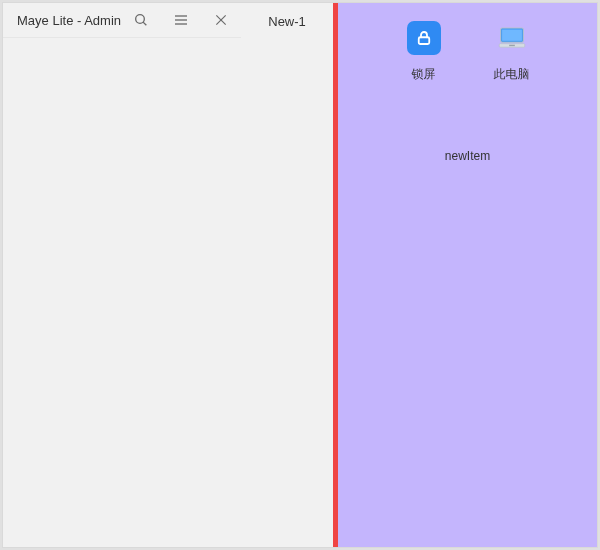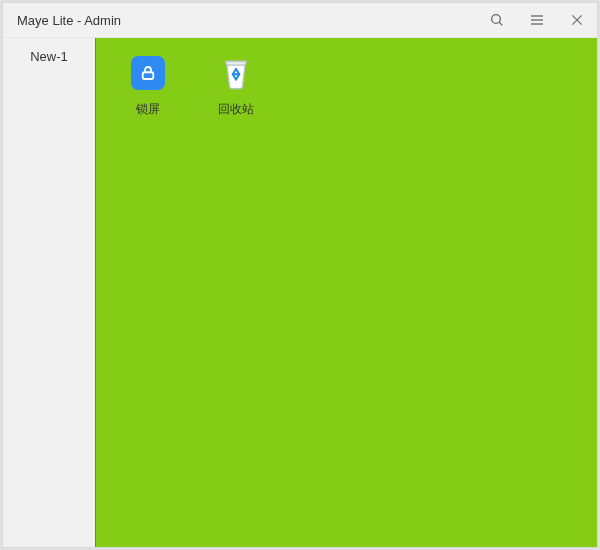--- a/index.html
+++ b/index.html
@@ -12,21 +12,21 @@
     background: #e0e0e0;
   }
   .window {
     box-sizing: border-box;
     width: 596px;
     height: 546px;
     margin: 2px;
     background: #f1f1f1;
     border: 1px solid #d9d9d9;
     display: flex;
-    flex-direction: column;
+    flex-direction: row;
   }
   
   .titlebar {
     height: 34px;
     display: flex;
     align-items: center;
     padding-left: 14px;
     color: #353535;
     font-size: 13px;
     border-bottom: 1px solid #e6e6e6;
@@ -60,26 +60,27 @@
     line-height: 30px;
     text-align: center;
     font-size: 13px;
     color: #333;
   }
   .side-item.active {
     background: #e3e3e3;
   }
   .content {
     flex: 1;
-    background: #84cc16;
-    border-left: 1px solid #ef4444;
+    background: #c4b5fd;
+    border-left: 5px solid #ef4444;
     padding: 14px 8px;
     display: flex;
     flex-wrap: wrap;
     align-content: flex-start;
+    justify-content: center;
   }
   .app {
     width: 88px;
     height: 82px;
     display: flex;
     flex-direction: column;
     align-items: center;
     justify-content: flex-start;
   }
   .app .iconwrap {
@@ -160,33 +161,33 @@
             <svg width="18" height="18" viewBox="0 0 24 24" fill="none" stroke="#ffffff" stroke-width="2.4" stroke-linecap="round" stroke-linejoin="round">
               <rect x="5" y="11" width="14" height="9" rx="2"></rect>
               <path d="M8 11 V8 a4 4 0 0 1 8 0 v3"></path>
             </svg>
           </div>
         </div>
         <div class="label">锁屏</div>
       </div>
 
 
+      <div class="app">
+        <div class="iconwrap">
+          <svg width="34" height="34" viewBox="0 0 48 48">
+            <rect x="8" y="10" width="32" height="20" rx="2" fill="#3a97f2" stroke="#b7c2cb" stroke-width="1.5"></rect>
+            <rect x="10" y="12" width="28" height="16" fill="#6fb8ff"></rect>
+            <rect x="6" y="32" width="36" height="5" rx="1.5" fill="#d6dde3" stroke="#b7c2cb" stroke-width="1"></rect>
+            <rect x="20" y="33.5" width="8" height="2" fill="#9aa4ac"></rect>
+          </svg>
+        </div>
+        <div class="label">此电脑</div>
+      </div>
+
 
       <div class="app">
-        <div class="iconwrap">
-          <svg width="32" height="34" viewBox="0 0 48 52">
-            <path d="M10 12 L38 12 L34 46 Q34 50 30 50 L18 50 Q14 50 14 46 Z" fill="#ffffff" stroke="#b9c3cc" stroke-width="2"></path>
-            <path d="M8 8 L40 8 L38 14 L10 14 Z" fill="#e6ebef" stroke="#b9c3cc" stroke-width="2"></path>
-            <g fill="none" stroke="#1f8ae6" stroke-width="3" stroke-linecap="round" stroke-linejoin="round">
-              <path d="M24 20 L19 28 L24 28"></path>
-              <path d="M19 28 L24 36"></path>
-              <path d="M24 20 L29 28 L24 28"></path>
-              <path d="M29 28 L24 36"></path>
-            </g>
-          </svg>
-        </div>
-        <div class="label">回收站</div>
+        <div class="iconwrap"></div>
+        <div class="label">newItem</div>
       </div>
-
 
     </div>
   </div>
 </div>
 
 </body></html>

